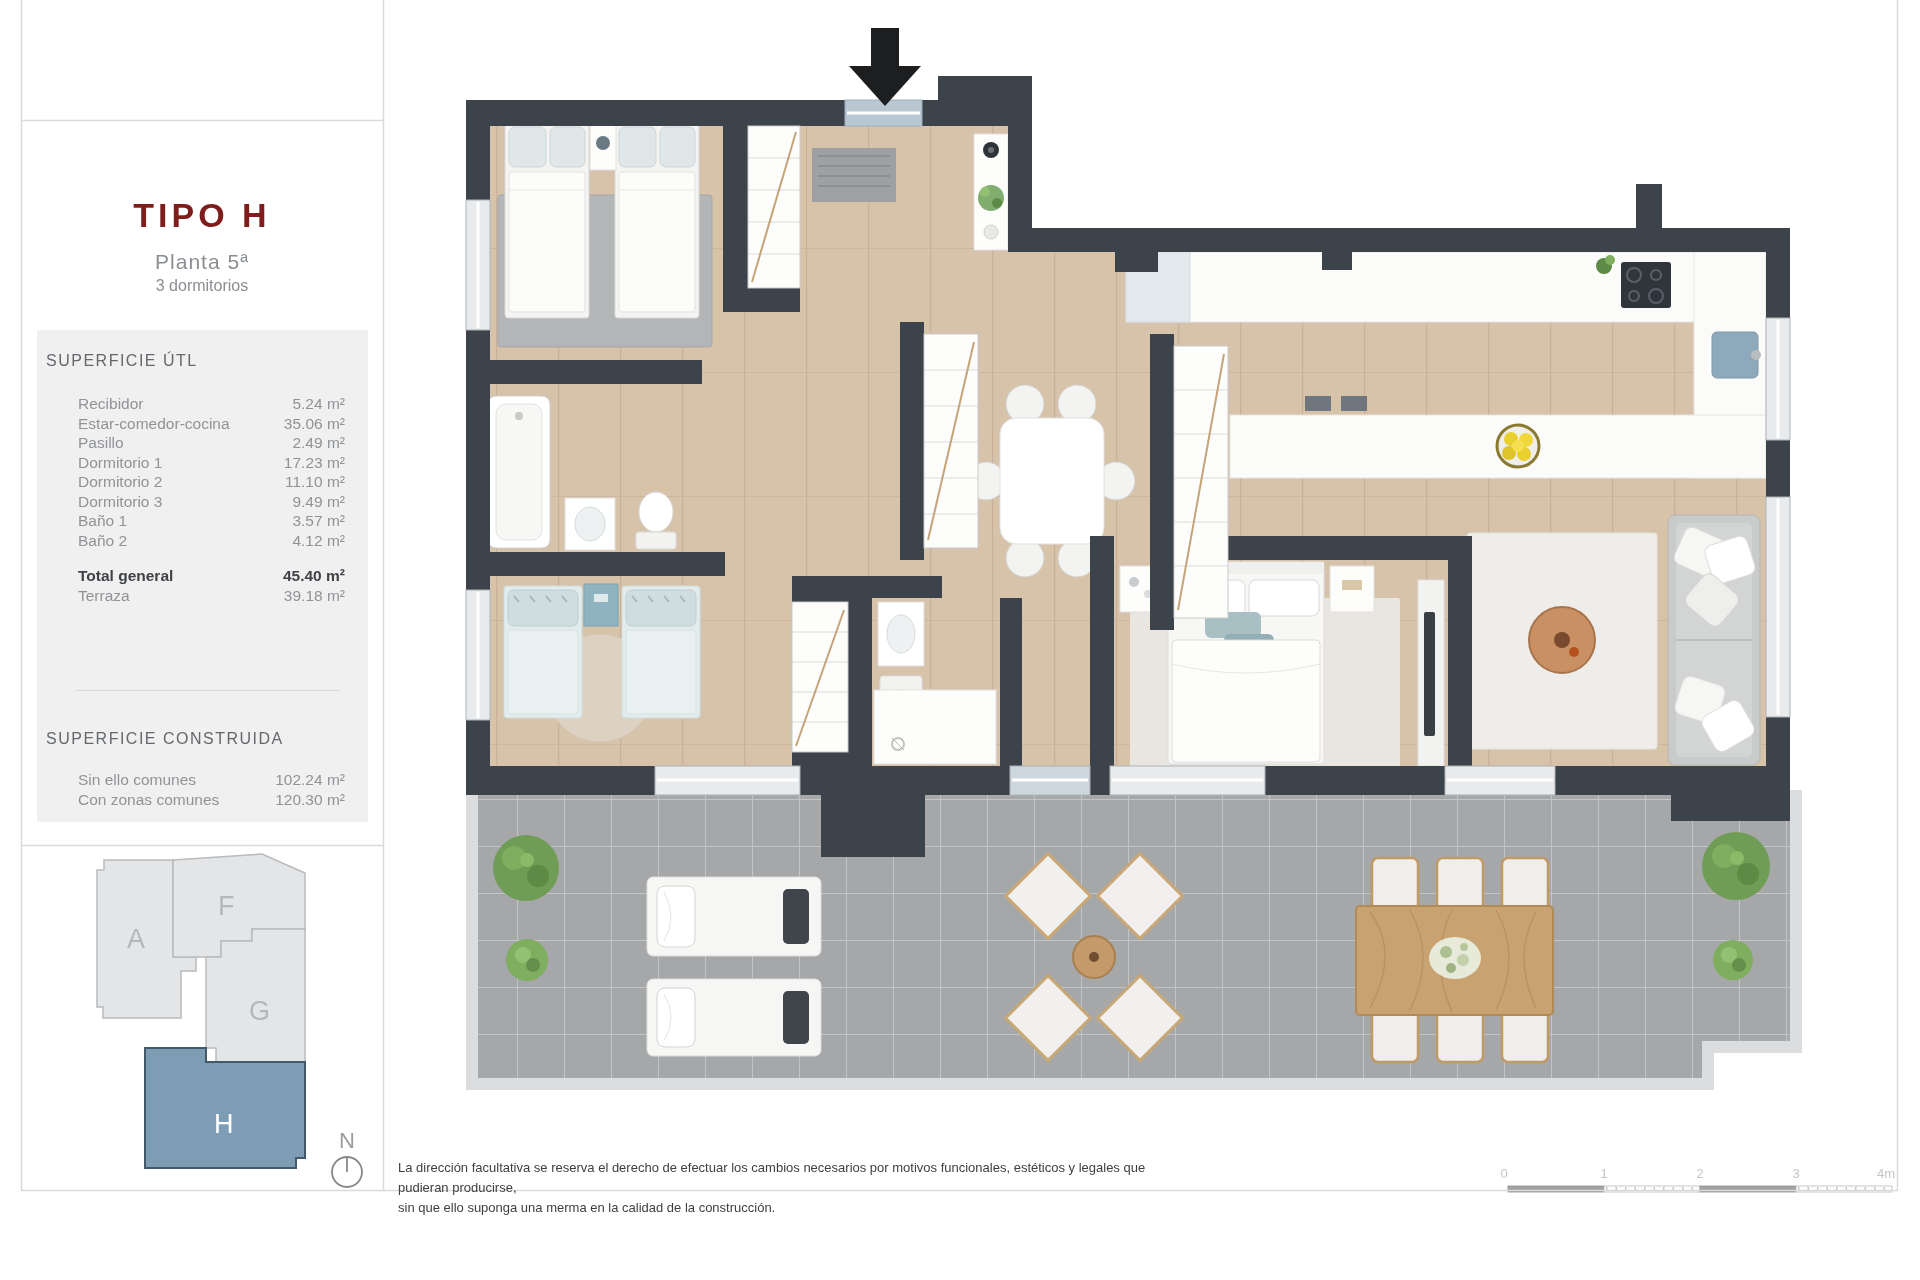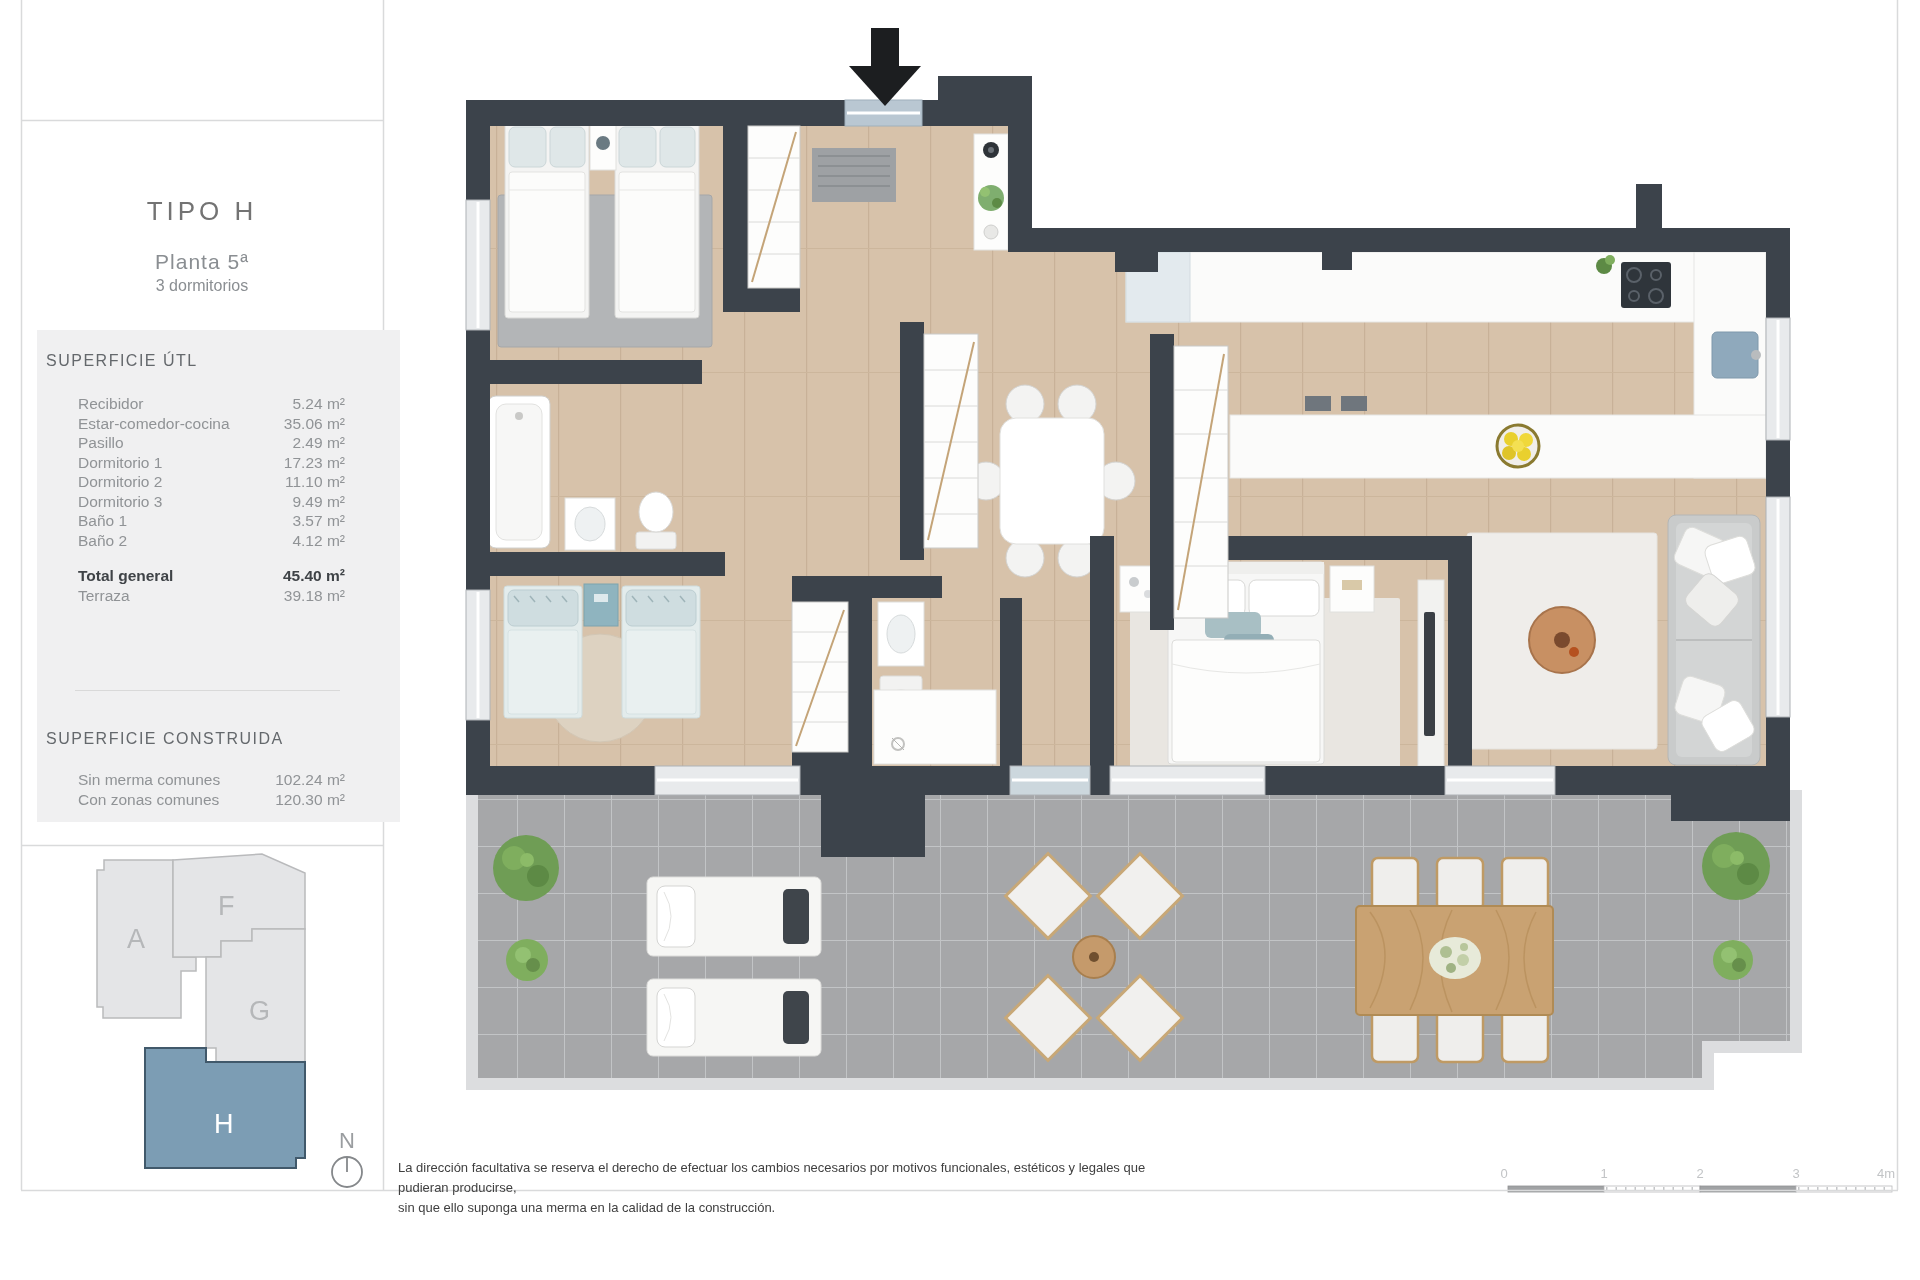--- a/index.html
+++ b/index.html
@@ -1,23 +1,23 @@
 <!DOCTYPE html>
 <html><head>
 <meta charset="utf-8">
 <style>
   html,body{margin:0;padding:0;background:#ffffff;}
   body{width:1920px;height:1280px;position:relative;overflow:hidden;
        font-family:"Liberation Sans", sans-serif;}
   #plan-svg{position:absolute;left:0;top:0;width:1920px;height:1280px;}
   .sidebar-text{position:absolute;left:21px;width:362px;text-align:center;}
-  #title{top:196px;font-size:26px;font-weight:normal;letter-spacing:4px;color:#737373;}
+  #title{top:196px;font-size:34px;font-weight:bold;letter-spacing:4px;color:#7f1d1d;}
   #subtitle{top:250px;font-size:21px;color:#8a8e92;letter-spacing:1px;}
   #subtitle2{top:277px;font-size:16px;color:#8a8e92;}
-  #panel{position:absolute;left:37px;top:330px;width:363px;height:492px;background:#f0f0f1;}
+  #panel{position:absolute;left:37px;top:330px;width:331px;height:492px;background:#f0f0f1;}
   .phead{position:absolute;left:9px;font-size:16px;letter-spacing:1.5px;color:#64686c;}
   #ph1{top:22px;}
   #ph2{top:400px;text-align:center;}
   .rows{position:absolute;left:41px;width:267px;}
   #rows1{top:64px;}
   #totals{top:236px;}
   #rows2{top:440px;}
   .srow{display:flex;justify-content:space-between;font-size:15.5px;color:#909396;
         line-height:19.5px;}
   .srow.bold{font-weight:bold;color:#3f4347;align-items:flex-end;}
@@ -474,21 +474,21 @@
       </div>
     <div class="srow">
         <span>Terraza</span>
         <span>39.18 m²</span>
       </div>
   </div>
   <div id="pdivider"></div>
   <div class="phead" id="ph2">SUPERFICIE CONSTRUIDA</div>
   <div class="rows" id="rows2">
     <div class="srow">
-        <span>Sin merma comunes</span>
+        <span>Sin ello comunes</span>
         <span>102.24 m²</span>
       </div>
     <div class="srow">
         <span>Con zonas comunes</span>
         <span>120.30 m²</span>
       </div>
   </div>
 </div>
 
 <div id="disclaimer">

